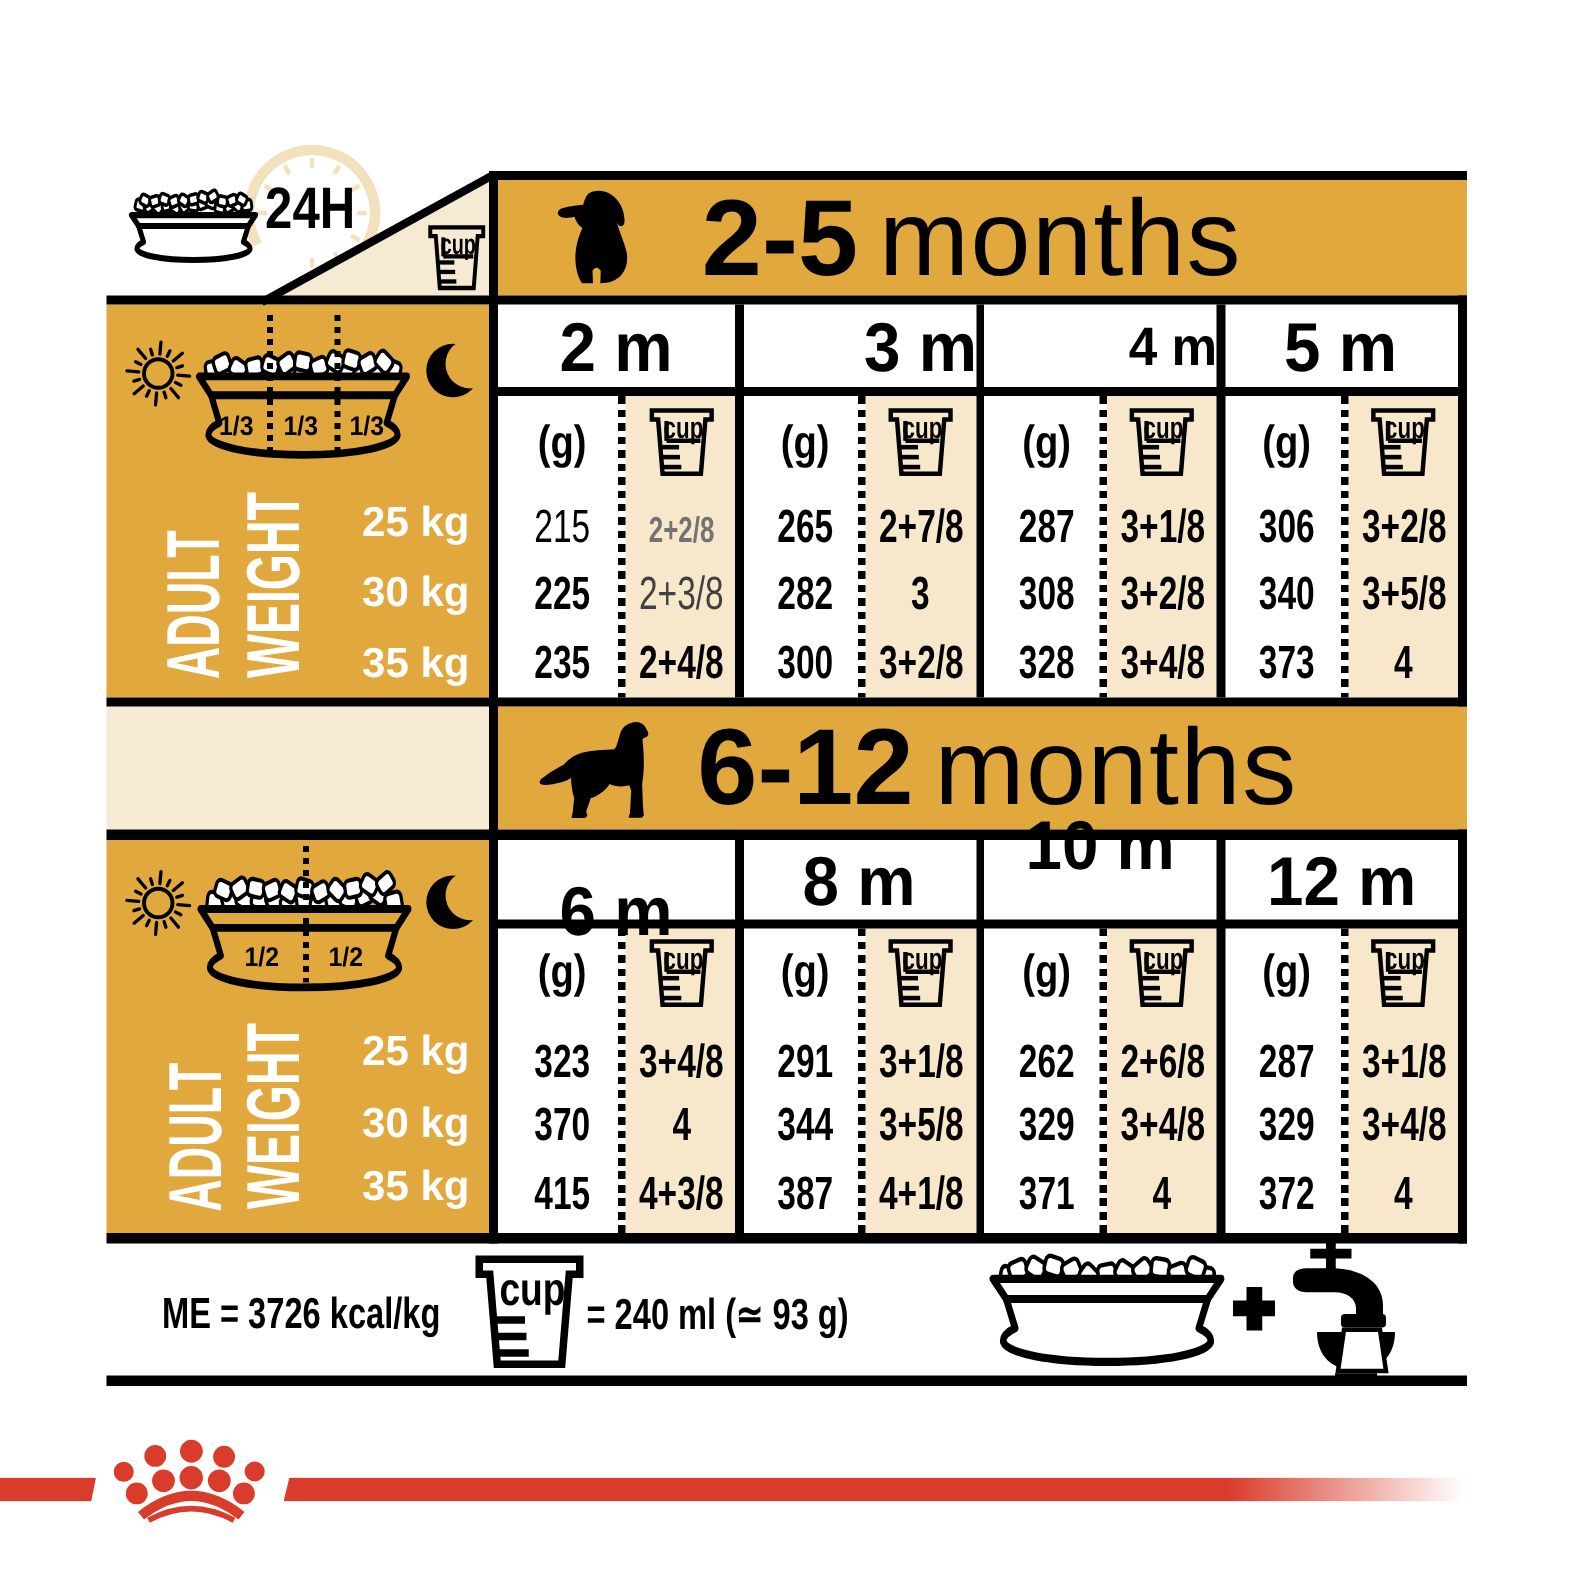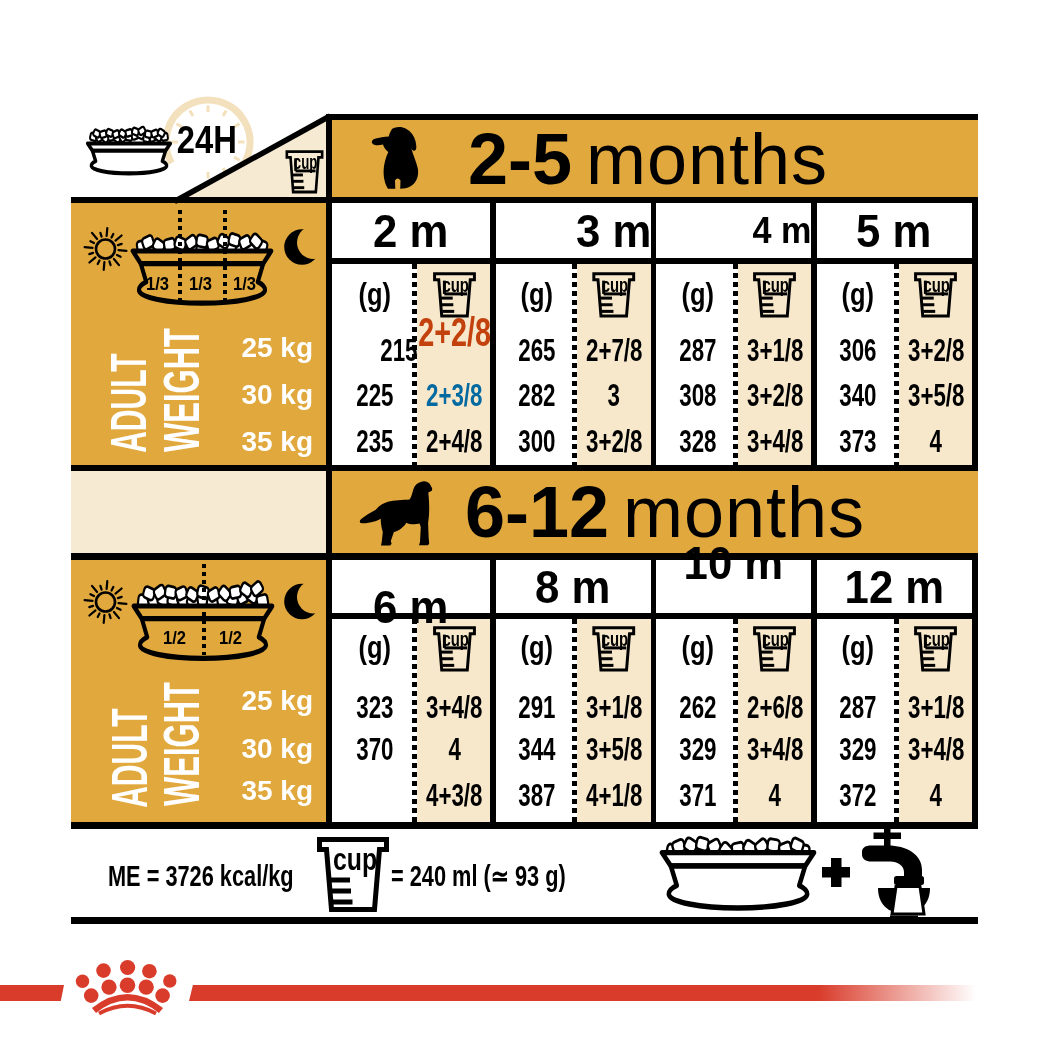--- a/index.html
+++ b/index.html
@@ -494,33 +494,33 @@
     </div>
 
 <div class="abs c" style="left:647.5px;top:618.0px;width:100px;height:60px;font-size:31px;font-weight:bold;color:#000;">
       <span class="sx82" style="display:inline-block">(g)</span>
     </div>
 
 <div class="abs c" style="left:808.0px;top:618.0px;width:100px;height:60px;font-size:31px;font-weight:bold;color:#000;">
       <span class="sx82" style="display:inline-block">(g)</span>
     </div>
 
-<div class="abs c" style="left:325.0px;top:320.5px;width:100px;height:60px;font-size:31px;font-weight:bold;color:#000;justify-content:flex-end;">
+<div class="abs c" style="left:325.0px;top:320.5px;width:100px;height:60px;font-size:31px;font-weight:normal;color:#000;">
       <span class="sx72" style="display:inline-block">215</span>
     </div>
 
-<div class="abs c" style="left:404.5px;top:302px;width:100px;height:60px;font-size:40px;font-weight:bold;color:#c2410c;">
+<div class="abs c" style="left:404.5px;top:324px;width:100px;height:60px;font-size:24px;font-weight:bold;color:#737373;">
       <span class="sx72" style="display:inline-block">2+2/8</span>
     </div>
 
 <div class="abs c" style="left:325.0px;top:366.0px;width:100px;height:60px;font-size:31px;font-weight:bold;color:#000;">
       <span class="sx72" style="display:inline-block">225</span>
     </div>
 
-<div class="abs c" style="left:404.5px;top:366.0px;width:100px;height:60px;font-size:31px;font-weight:bold;color:#0369a1;">
+<div class="abs c" style="left:404.5px;top:366.0px;width:100px;height:60px;font-size:31px;font-weight:normal;color:#404040;">
       <span class="sx72" style="display:inline-block">2+3/8</span>
     </div>
 
 <div class="abs c" style="left:325.0px;top:411.5px;width:100px;height:60px;font-size:31px;font-weight:bold;color:#000;">
       <span class="sx72" style="display:inline-block">235</span>
     </div>
 
 <div class="abs c" style="left:404.5px;top:411.5px;width:100px;height:60px;font-size:31px;font-weight:bold;color:#000;">
       <span class="sx72" style="display:inline-block">2+4/8</span>
     </div>
@@ -606,20 +606,23 @@
     </div>
 
 <div class="abs c" style="left:325.0px;top:719.5px;width:100px;height:60px;font-size:31px;font-weight:bold;color:#000;">
       <span class="sx72" style="display:inline-block">370</span>
     </div>
 
 <div class="abs c" style="left:404.5px;top:719.5px;width:100px;height:60px;font-size:31px;font-weight:bold;color:#000;">
       <span class="sx72" style="display:inline-block">4</span>
     </div>
 
+<div class="abs c" style="left:325.0px;top:765.5px;width:100px;height:60px;font-size:31px;font-weight:bold;color:#000;">
+      <span class="sx72" style="display:inline-block">415</span>
+    </div>
 
 <div class="abs c" style="left:404.5px;top:765.5px;width:100px;height:60px;font-size:31px;font-weight:bold;color:#000;">
       <span class="sx72" style="display:inline-block">4+3/8</span>
     </div>
 
 <div class="abs c" style="left:486.5px;top:677.5px;width:100px;height:60px;font-size:31px;font-weight:bold;color:#000;">
       <span class="sx72" style="display:inline-block">291</span>
     </div>
 
 <div class="abs c" style="left:564.0px;top:677.5px;width:100px;height:60px;font-size:31px;font-weight:bold;color:#000;">

